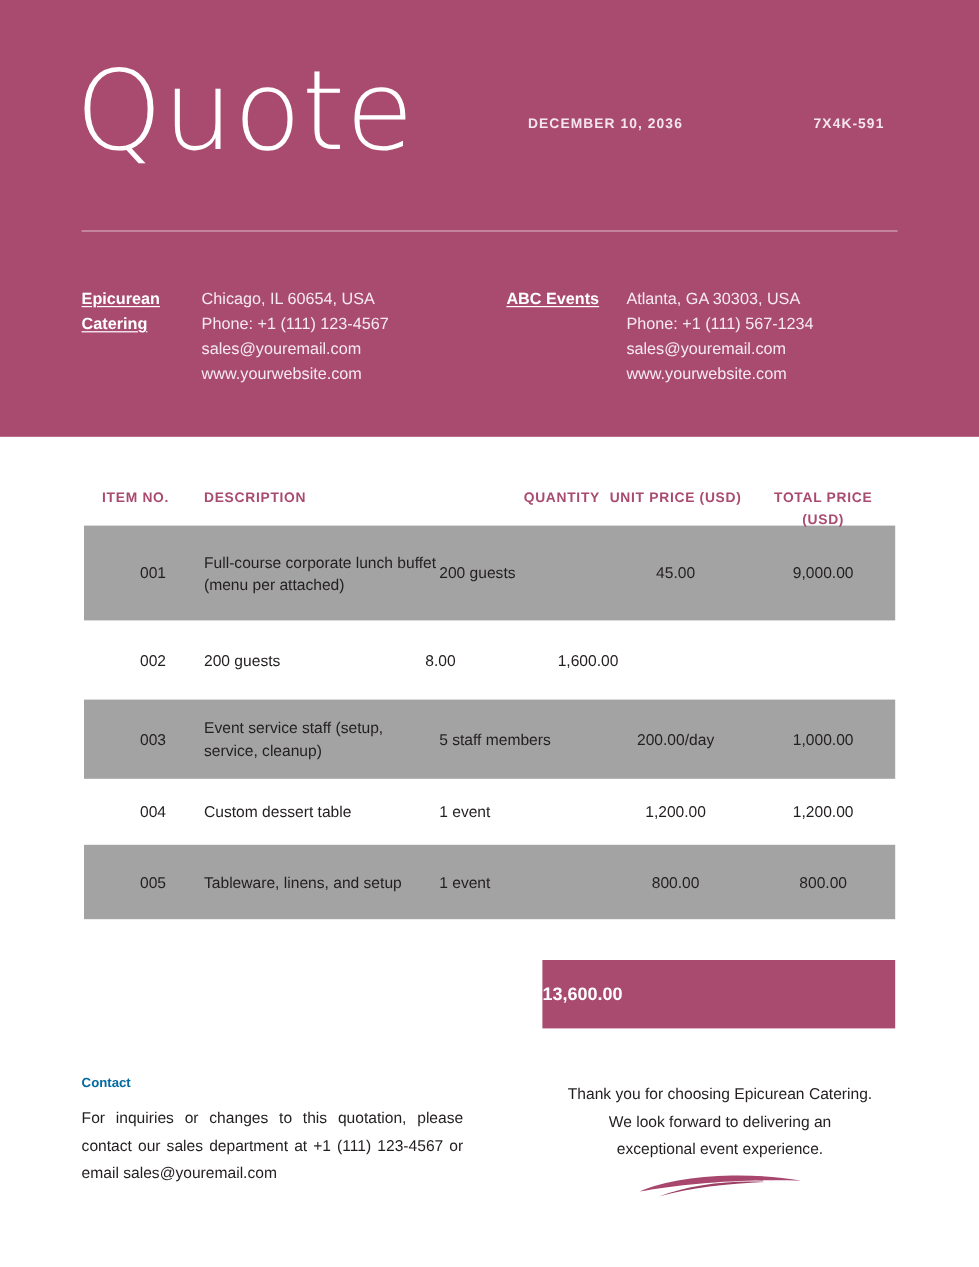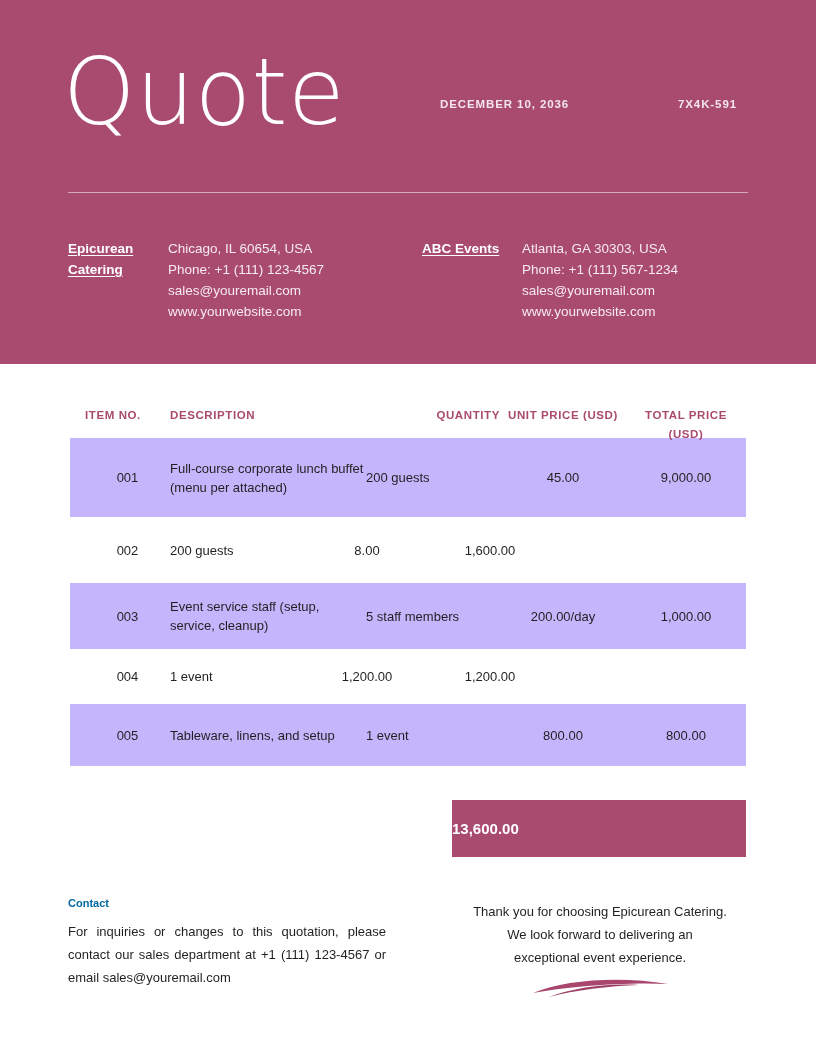--- a/index.html
+++ b/index.html
@@ -98,21 +98,21 @@
     height: 32px;
     min-height: 32px;
     align-items: flex-start;
   }
   .t-head .c {
     font-size: 11.5px;
     font-weight: 700;
     letter-spacing: 0.6px;
     color: #a94a6f;
   }
-  .t-body-row.shaded { background: #c4b5fd; }
+  .t-body-row.shaded { background: #a3a3a3; }
   .c {
     font-size: 13px;
     line-height: 19px;
     color: #231f20;
     box-sizing: border-box;
   }
   .c-no    { width: 100px; padding-left: 15px; text-align: center; }
   .c-desc  { width: 196px; padding-left: 0px; text-align: left; }
   .c-qty   { width: 134px; text-align: left; }
   .c-unit  { width: 126px; text-align: center; }
@@ -255,20 +255,21 @@
   <div class="t-row t-body-row shaded r3">
     <div class="c c-no">003</div>
     <div class="c c-desc">Event service staff (setup, service, cleanup)</div>
     <div class="c c-qty">5 staff members</div>
     <div class="c c-unit">200.00/day</div>
     <div class="c c-total">1,000.00</div>
   </div>
 
   <div class="t-row t-body-row r4">
     <div class="c c-no">004</div>
+    <div class="c c-desc">Custom dessert table</div>
     <div class="c c-qty">1 event</div>
     <div class="c c-unit">1,200.00</div>
     <div class="c c-total">1,200.00</div>
   </div>
 
   <div class="t-row t-body-row shaded r5">
     <div class="c c-no">005</div>
     <div class="c c-desc">Tableware, linens, and setup</div>
     <div class="c c-qty">1 event</div>
     <div class="c c-unit">800.00</div>

